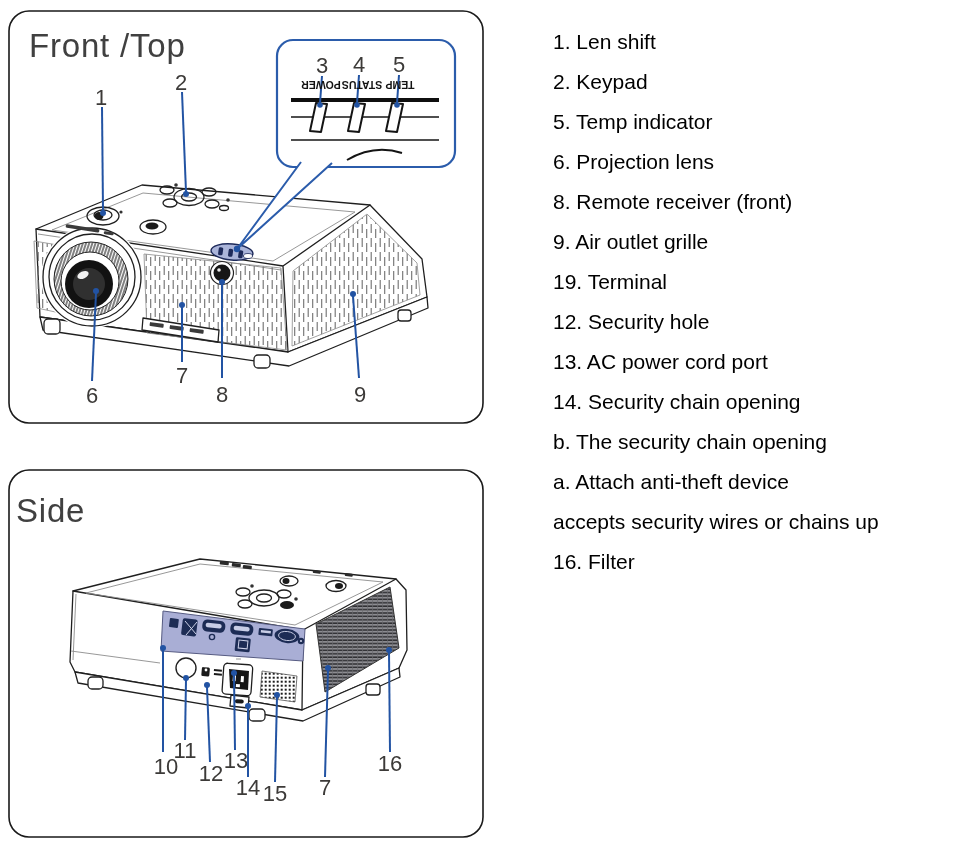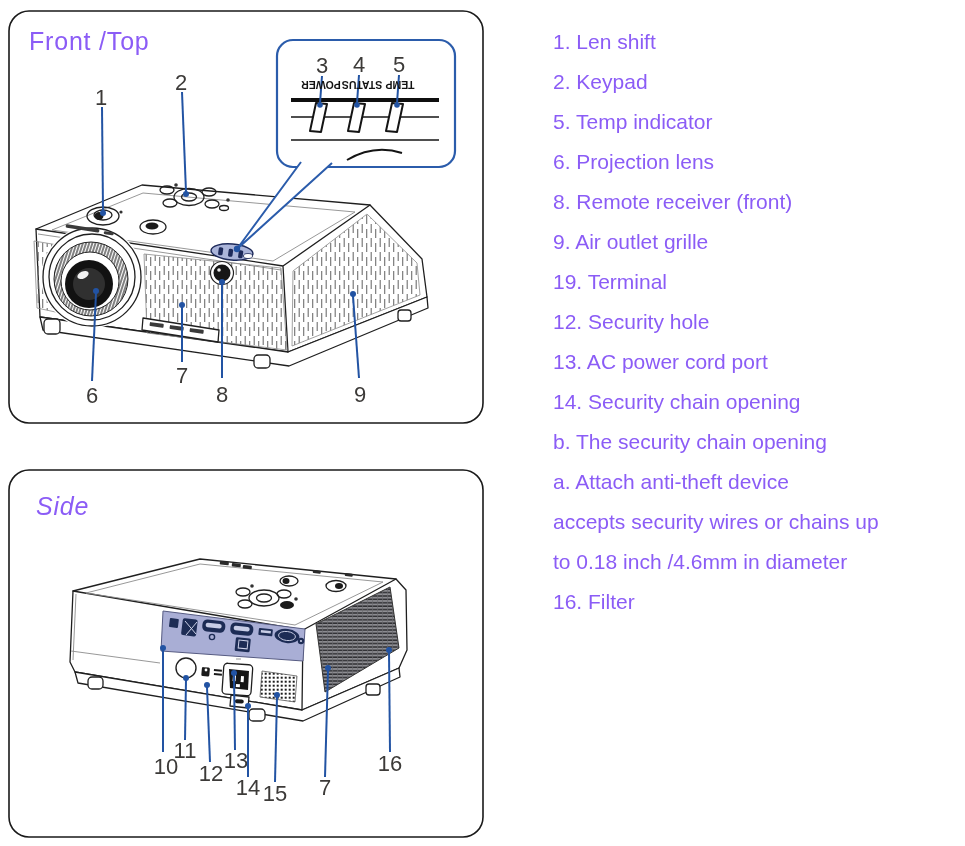--- a/index.html
+++ b/index.html
@@ -1,22 +1,22 @@
 <!DOCTYPE html>
 <html style="--callout-blue: #2253a3; --bubble-border: #2b5cab; --panel-fill: #a9aed5; --port-navy: #1d2c55; --highlight-fill: #aab4d9;"><head>
 <meta charset="utf-8">
 <style>
   html,body{margin:0;padding:0;background:#ffffff;}
   body{width:965px;height:846px;position:relative;overflow:hidden;
        font-family:"Liberation Sans",sans-serif;}
-  .figtitle{position:absolute;font-size:25px;color:#8b5cf6;letter-spacing:.8px;}
+  .figtitle{position:absolute;font-size:33px;color:#404040;letter-spacing:.8px;}
   #front-title{left:29px;top:27px;}
-  #side-title{left:36px;top:492px;font-style:italic;}
+  #side-title{left:16px;top:492px;}
   #legend{position:absolute;left:553px;top:22px;width:400px;}
-  .legend-line{font-size:21px;line-height:40px;color:#8b5cf6;white-space:nowrap;}
+  .legend-line{font-size:21px;line-height:40px;color:#000000;white-space:nowrap;}
   svg{position:absolute;left:0;top:0;}
   svg text{font-family:"Liberation Sans",sans-serif;}
   .figbox{fill:#ffffff;stroke:#1a1a1a;stroke-width:1.6;}
   .ln{stroke:#1f1f1f;stroke-width:1.3;fill:none;stroke-linejoin:round;stroke-linecap:round;}
   .lnw{stroke:#1f1f1f;stroke-width:1.3;fill:#ffffff;stroke-linejoin:round;}
   .thin{stroke:#8c8c8c;stroke-width:.9;fill:none;}
   .lead{stroke:var(--callout-blue,#2253a3);stroke-width:2;fill:none;}
   .blead{stroke:var(--bubble-border,#2b5cab);stroke-width:2;fill:none;}
   .dot{fill:var(--callout-blue,#2253a3);}
   .num{font-size:22px;fill:#3c3a38;text-anchor:middle;}
@@ -289,15 +289,14 @@
     <div class="legend-line">6. Projection lens</div>
     <div class="legend-line">8. Remote receiver (front)</div>
     <div class="legend-line">9. Air outlet grille</div>
     <div class="legend-line">19. Terminal</div>
     <div class="legend-line">12. Security hole</div>
     <div class="legend-line">13. AC power cord port</div>
     <div class="legend-line">14. Security chain opening</div>
     <div class="legend-line">b. The security chain opening</div>
     <div class="legend-line">a. Attach anti-theft device</div>
     <div class="legend-line">accepts security wires or chains up</div>
-    <div class="legend-line">to 0.18 inch /4.6mm in diameter</div>
     <div class="legend-line">16. Filter</div>
   </div>
 
 </body></html>

